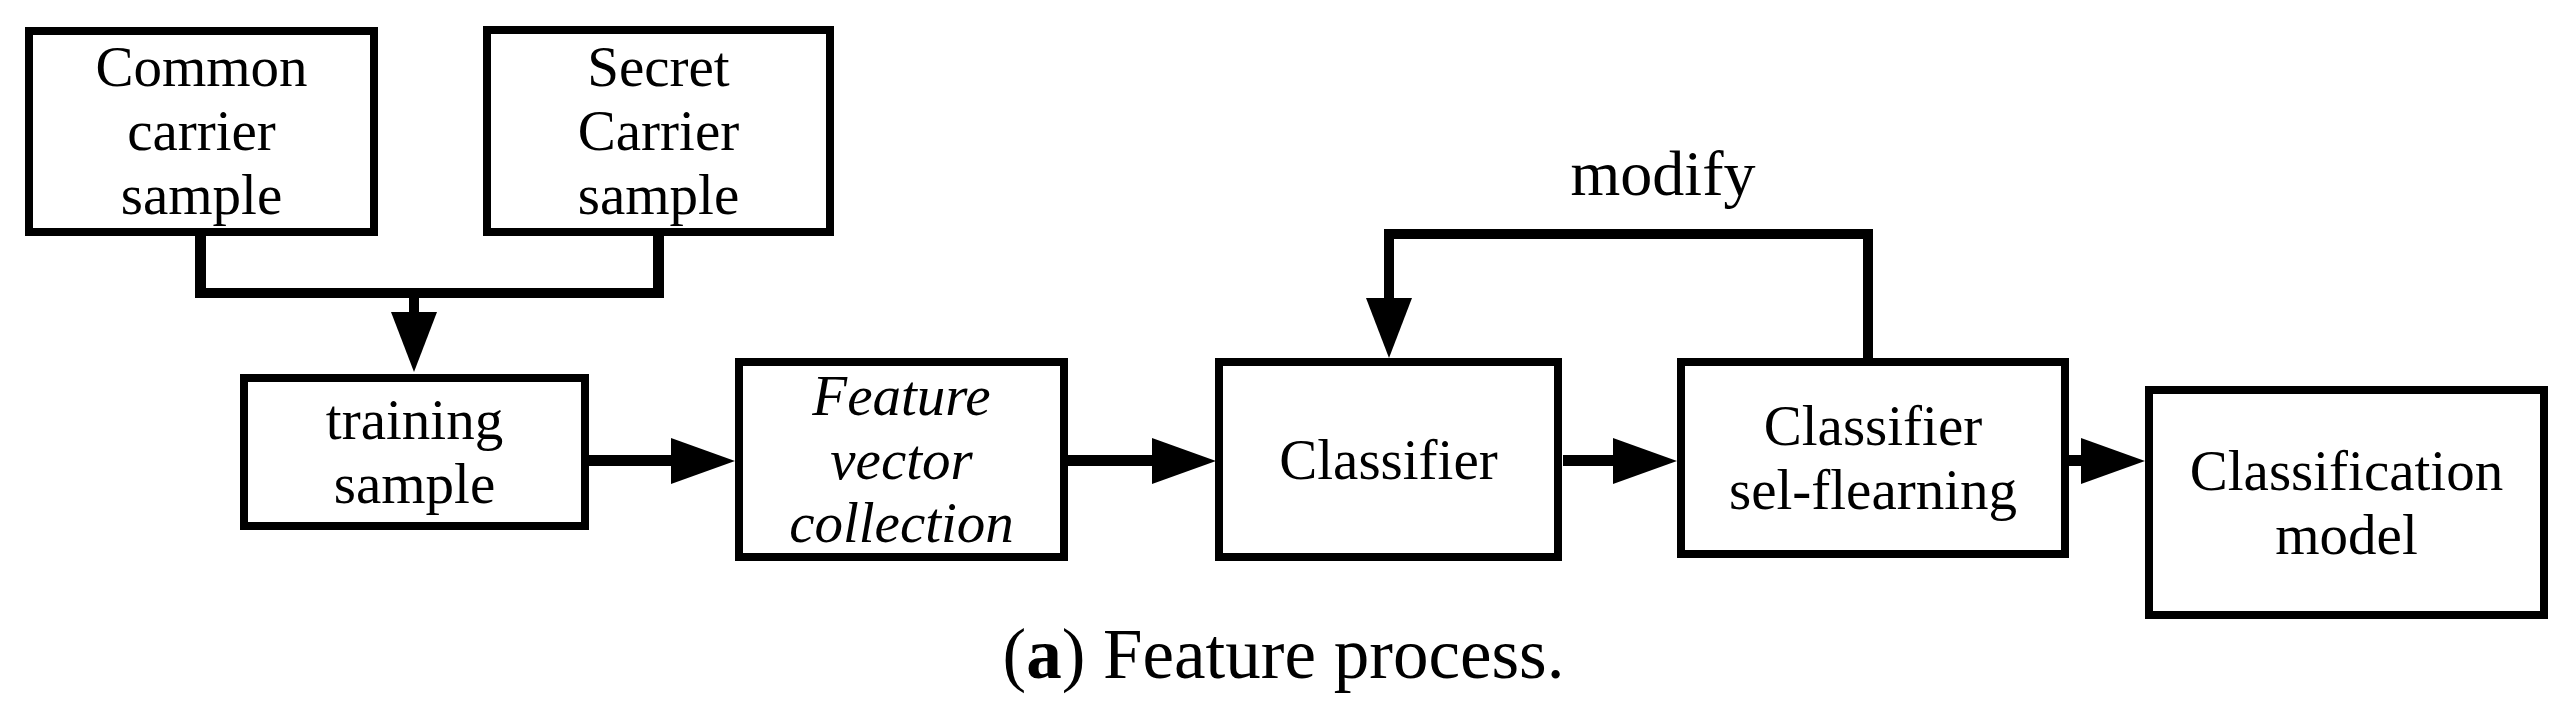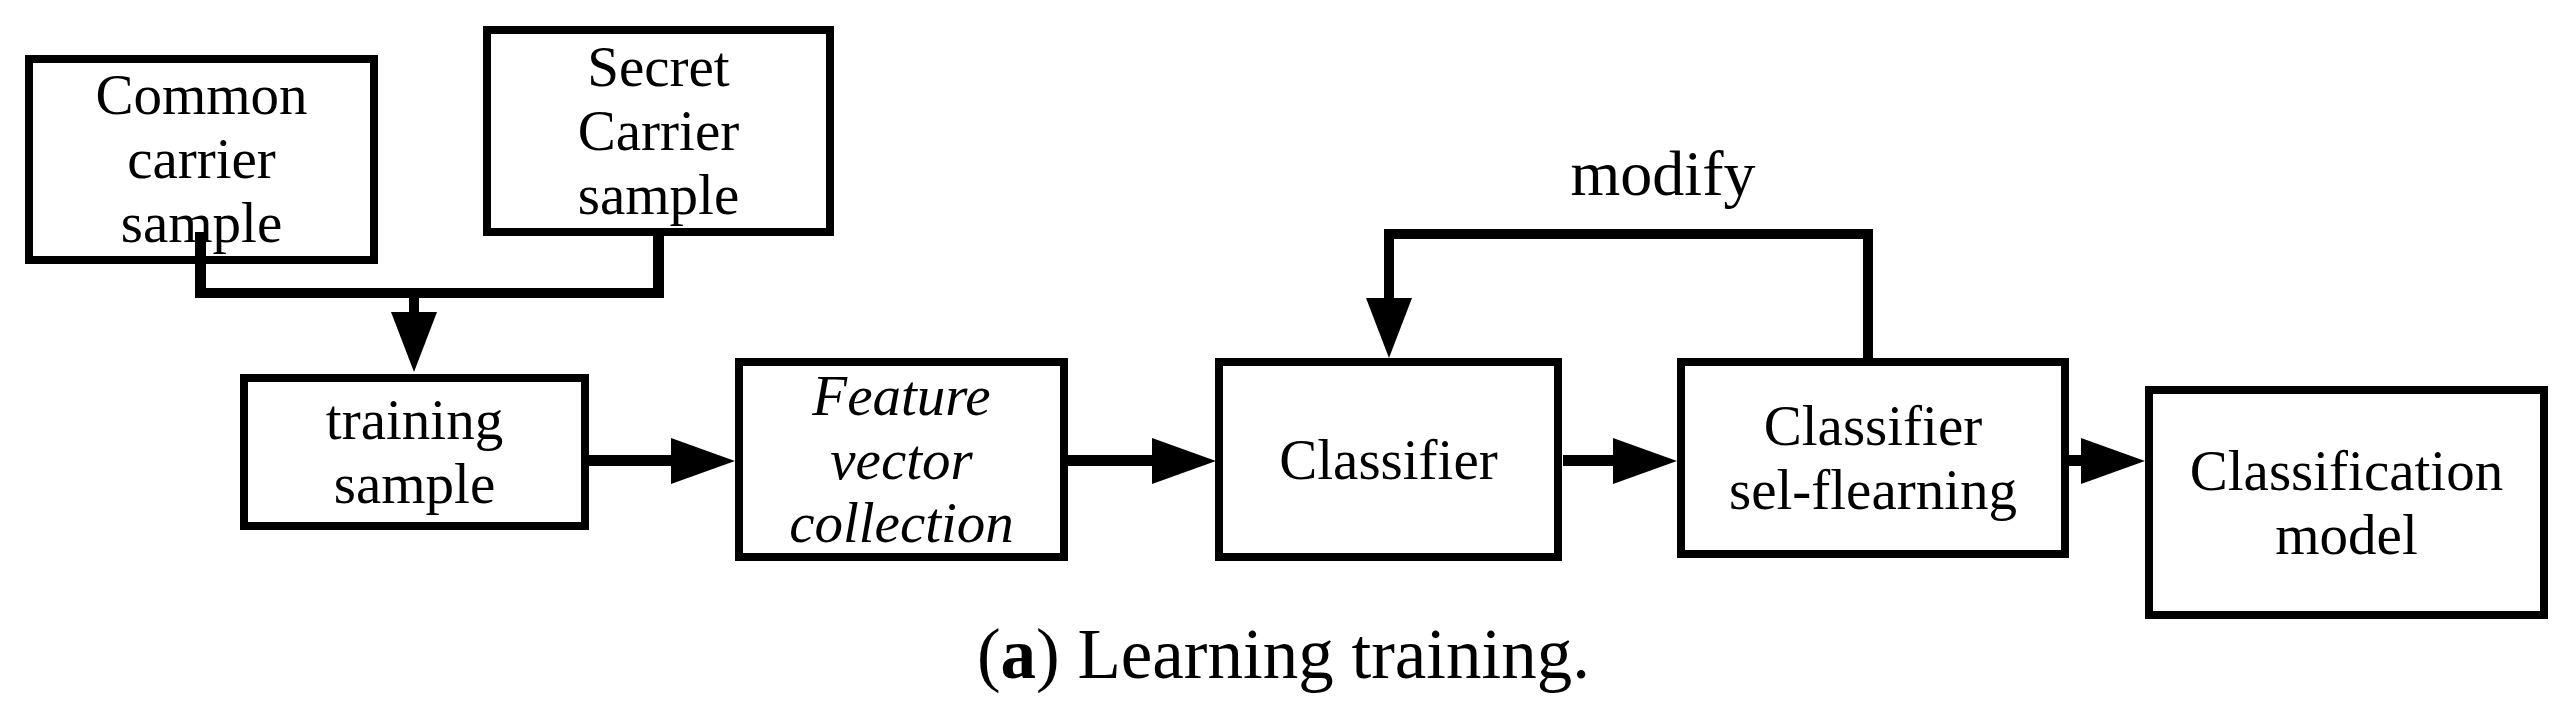--- a/index.html
+++ b/index.html
@@ -59,21 +59,21 @@
     font-size:71px;
     line-height:1.1;
   }
   .caption .bold{font-weight:bold;}
 </style>
 </head>
 <body>
 
 <div id="stage">
 
-  <div class="node" style="left:25px;top:26.6px;width:353px;height:209px;margin-top:28px;">Common
+  <div class="node" style="left:25px;top:26.6px;width:353px;height:209px;">Common
 carrier
 sample</div>
 
   <div class="node" style="left:483px;top:26px;width:351px;height:210px;">Secret
 Carrier
 sample</div>
 
   <div class="node" style="left:240px;top:374px;width:349px;height:156px;">training
 sample</div>
 
@@ -108,17 +108,17 @@
   <div class="arrow-right" style="left:2081px;top:438px;"></div>
 
   <div class="line" style="left:1863px;top:229px;width:9.7px;height:136px;"></div>
   <div class="line" style="left:1384px;top:229px;width:489px;height:9.7px;"></div>
   <div class="line" style="left:1384px;top:229px;width:9.7px;height:71px;"></div>
   <div class="arrow-down" style="left:1366px;top:298px;"></div>
 
   <div class="edge-label">modify</div>
 
   <div class="caption">
-    <span>(</span><span class="bold">a</span><span>) Learning training.</span>
+    <span>(</span><span class="bold">a</span><span>) Feature process.</span>
   </div>
 
 </div>
 
 
 </body></html>

